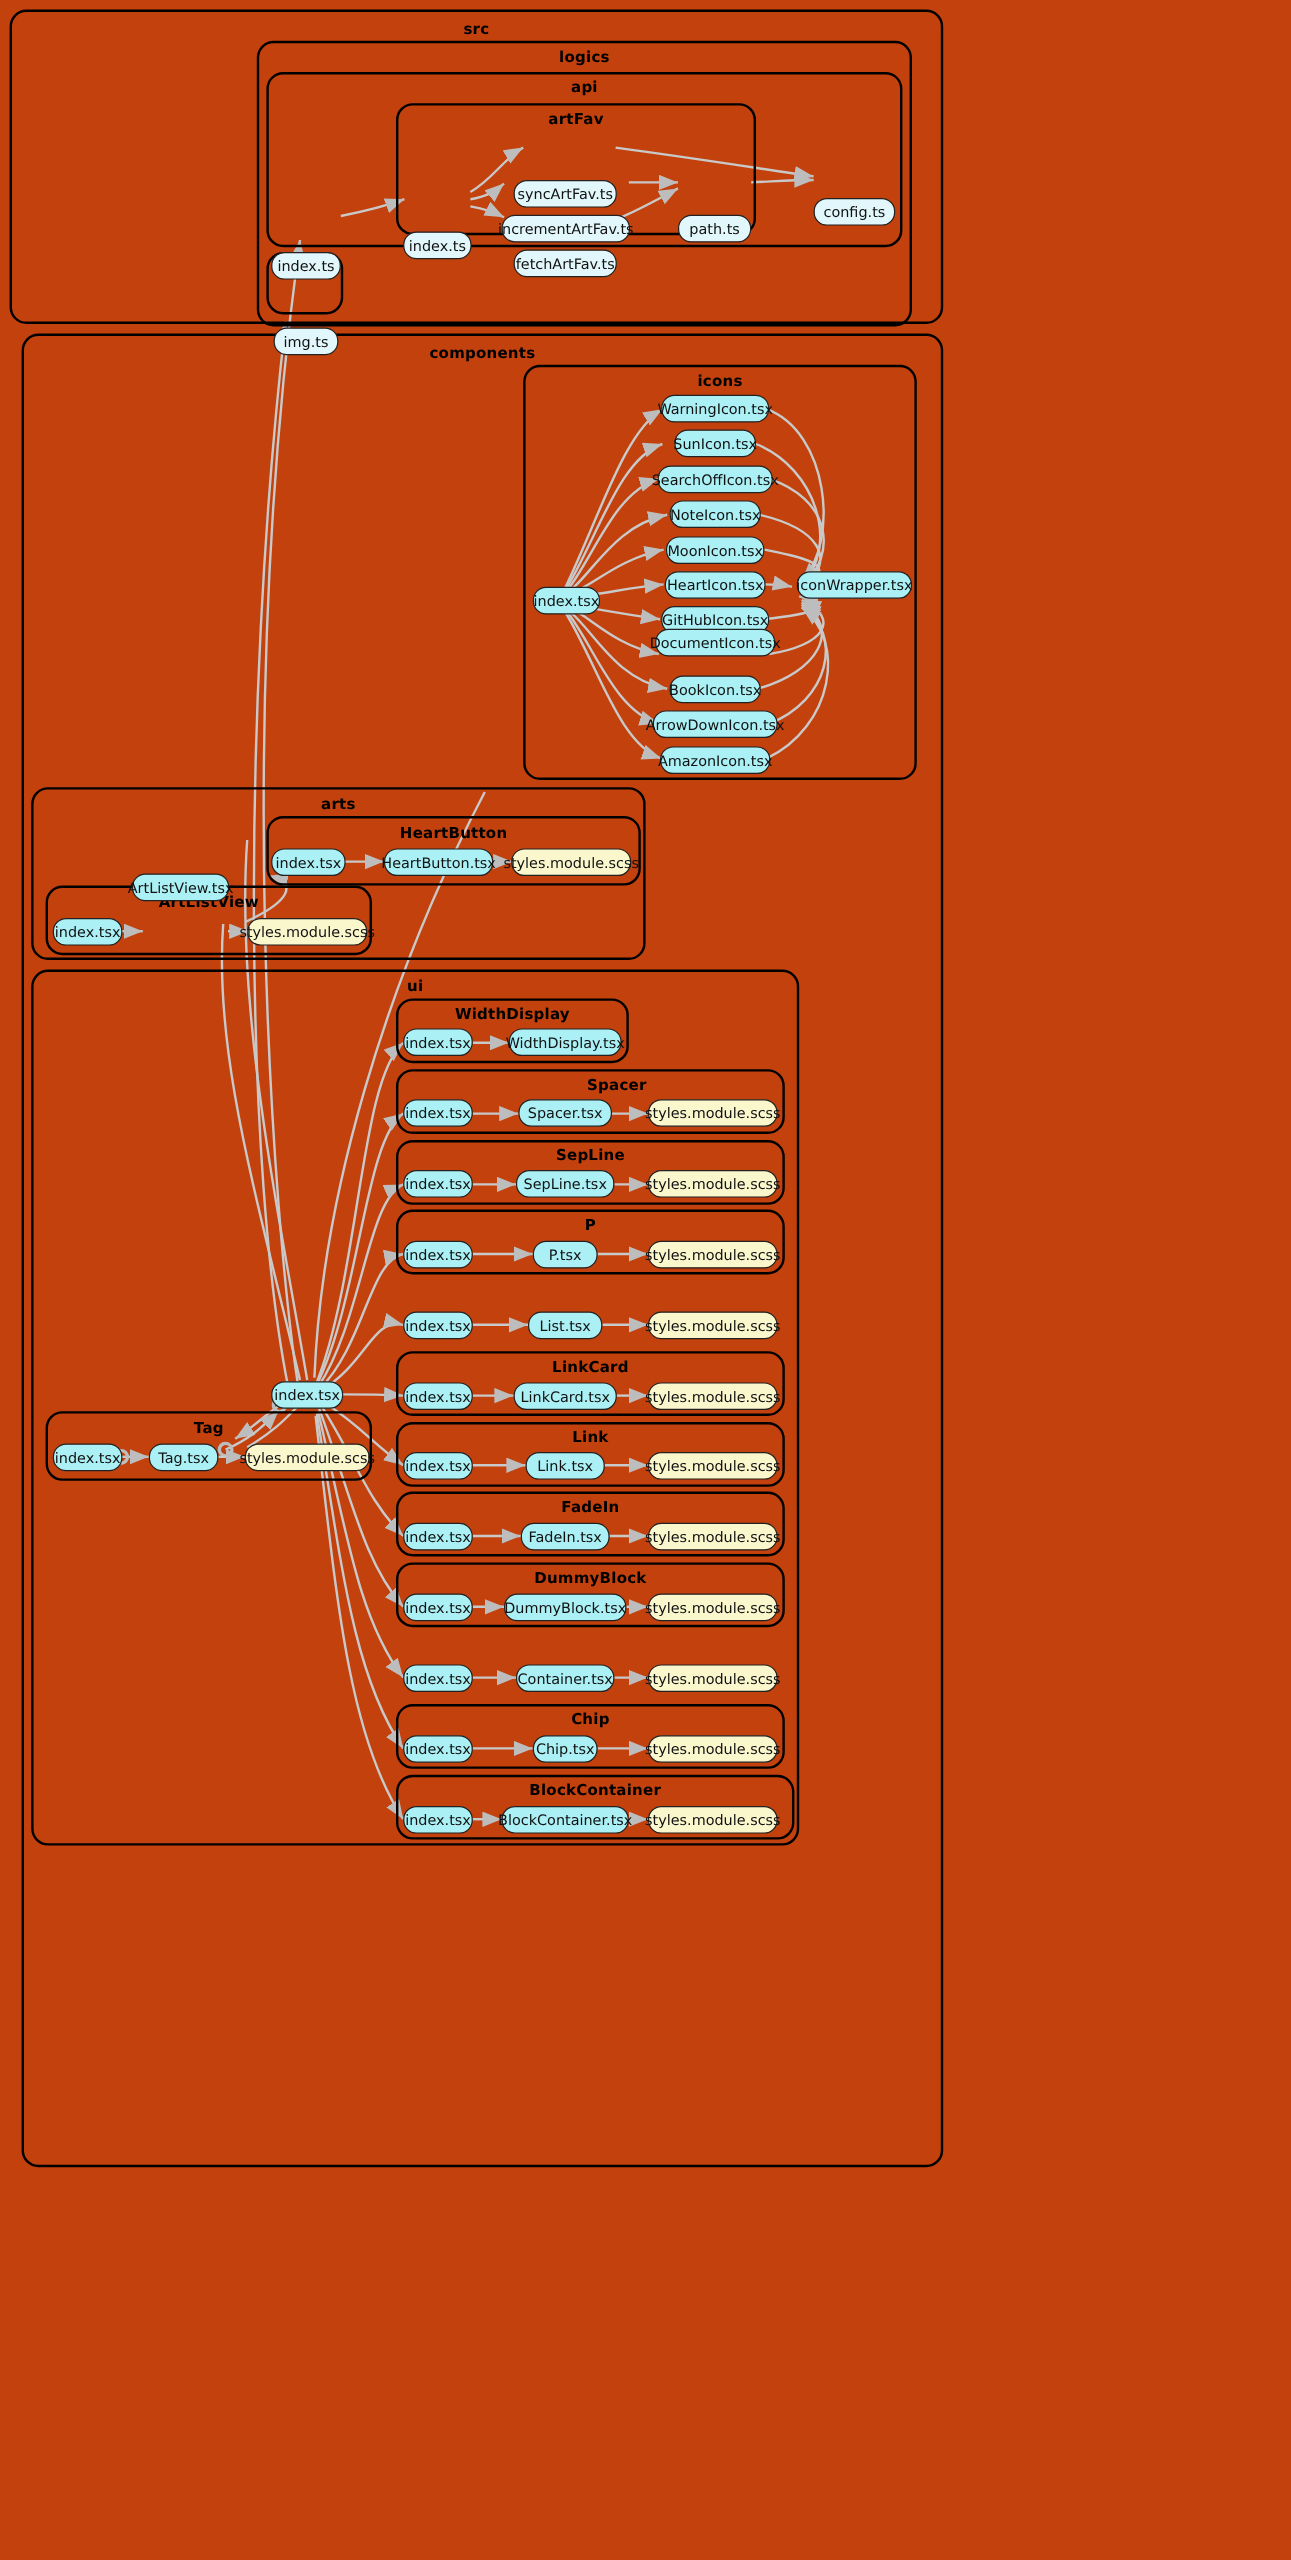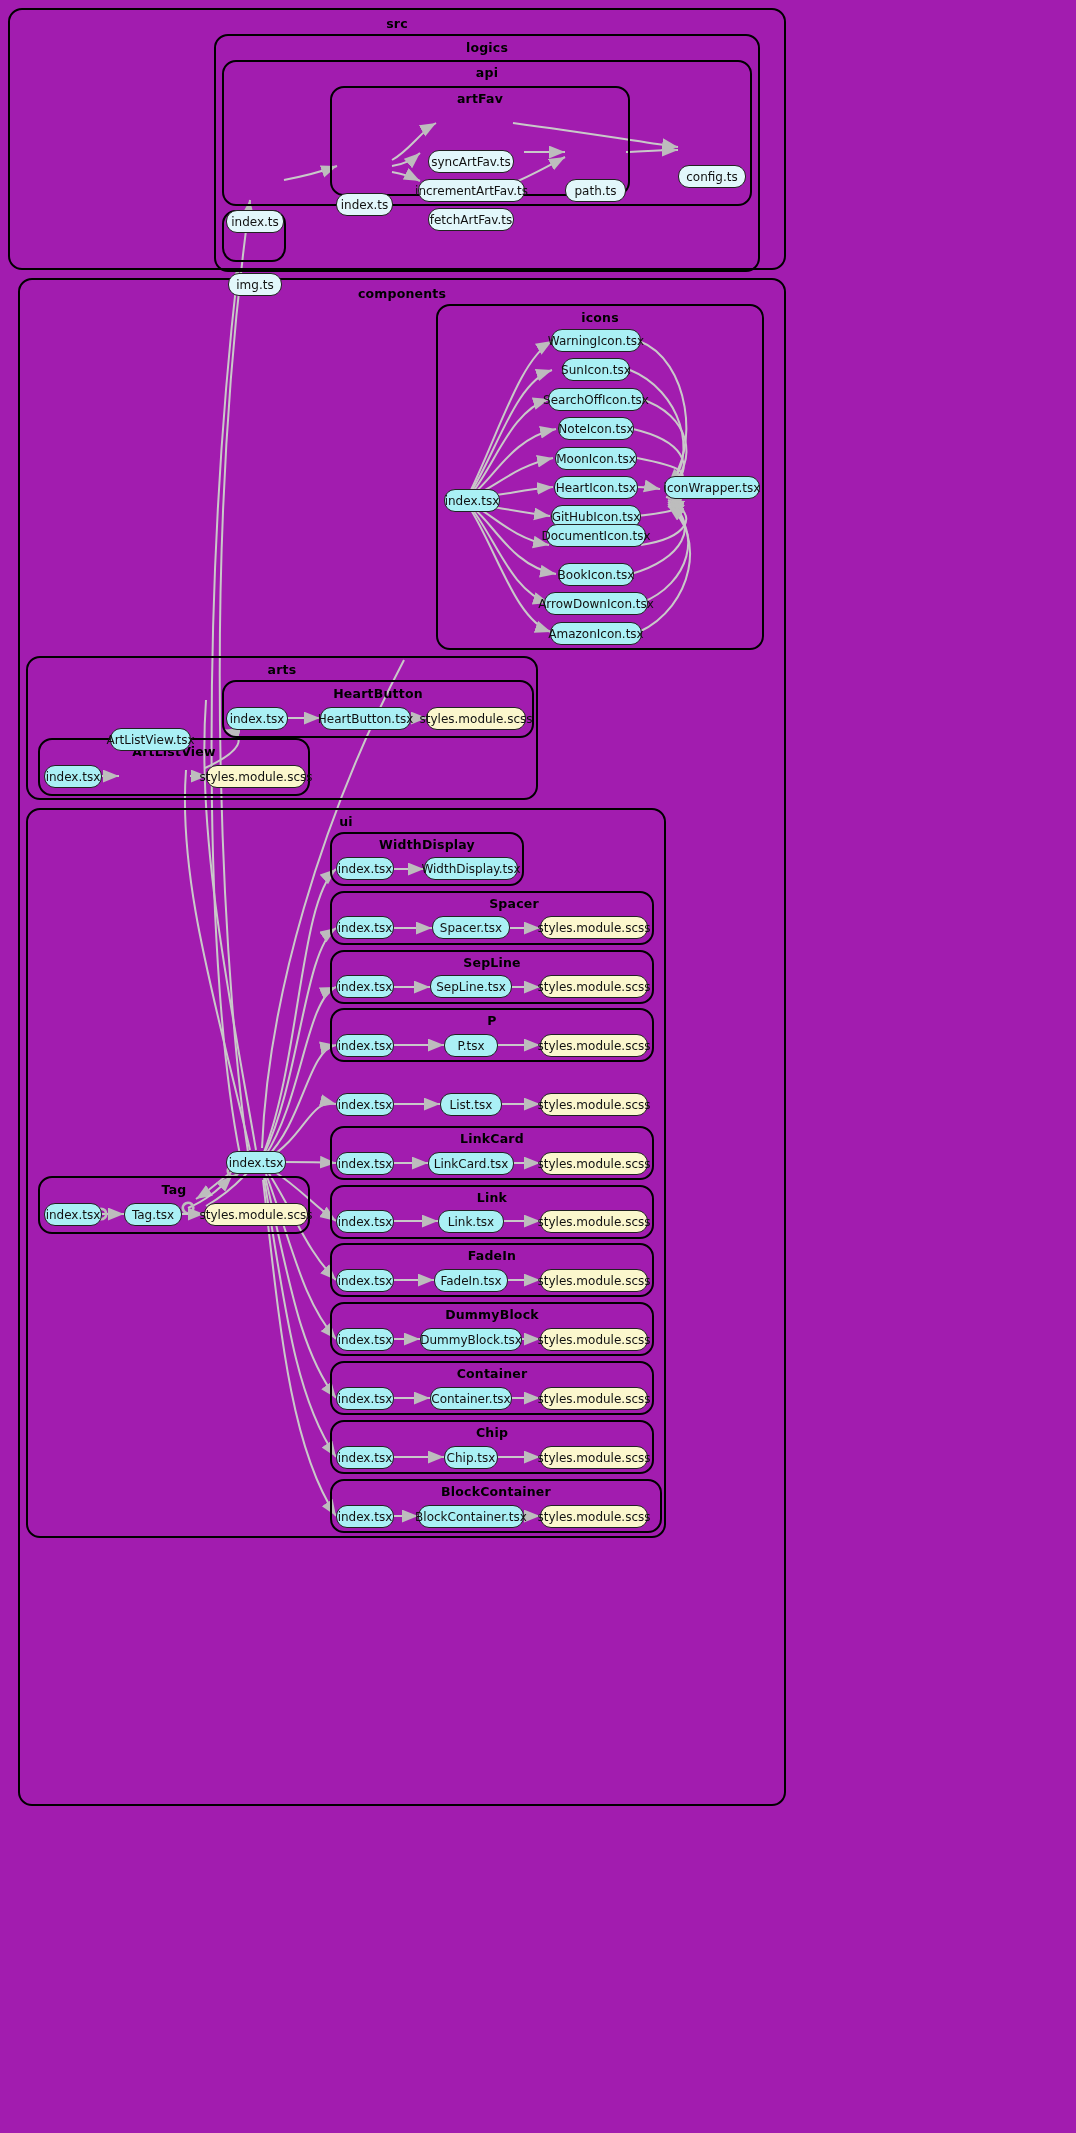--- a/index.html
+++ b/index.html
@@ -1,17 +1,17 @@
 <!DOCTYPE html>
 <html><head>
 <meta charset="utf-8">
 <style>
   html,body{margin:0;padding:0;background:#ffffff;}
   body{font-family:"DejaVu Sans","Liberation Sans",sans-serif;}
-  #stage{position:relative;width:1076px;height:2133px;overflow:hidden;background:#a21caf;}
+  #stage{position:relative;width:1076px;height:2133px;overflow:hidden;background:#c2410c;}
   svg#edges{position:absolute;left:0;top:0;width:1076px;height:2133px;pointer-events:none;}
 
   .cluster{position:absolute;border:2.5px solid #000;border-radius:14px;background:transparent;box-sizing:border-box;}
   .cluster.thin{border-width:2px;}
   .cluster-title{position:absolute;left:0;right:0;text-align:center;font-weight:bold;font-size:12.5px;color:#000;letter-spacing:.2px;}
 
   .node{position:absolute;box-sizing:border-box;display:flex;align-items:center;justify-content:center;
         border:1.2px solid #222;border-radius:11px;font-size:12px;color:#111;white-space:nowrap;height:23px;}
   .n-ts{background:#e2f7fb;margin-top:38px;}
   .n-tsx{background:#aaf0f5;}
@@ -200,23 +200,20 @@
   </div>
 
   <div class="cluster thin" style="left:330px;top:1243px;width:324px;height:54px;">
     <div class="cluster-title" style="top:3px;">FadeIn</div>
   </div>
 
   <div class="cluster thin" style="left:330px;top:1302px;width:324px;height:54px;">
     <div class="cluster-title" style="top:3px;">DummyBlock</div>
   </div>
 
-  <div class="cluster thin" style="left:330px;top:1361px;width:324px;height:54px;">
-    <div class="cluster-title" style="top:3px;">Container</div>
-  </div>
 
   <div class="cluster thin" style="left:330px;top:1420px;width:324px;height:54px;">
     <div class="cluster-title" style="top:3px;">Chip</div>
   </div>
 
   <div class="cluster thin" style="left:330px;top:1479px;width:332px;height:54px;">
     <div class="cluster-title" style="top:3px;">BlockContainer</div>
   </div>
 
   <div class="cluster thin" style="left:38px;top:1176px;width:272px;height:58px;">

